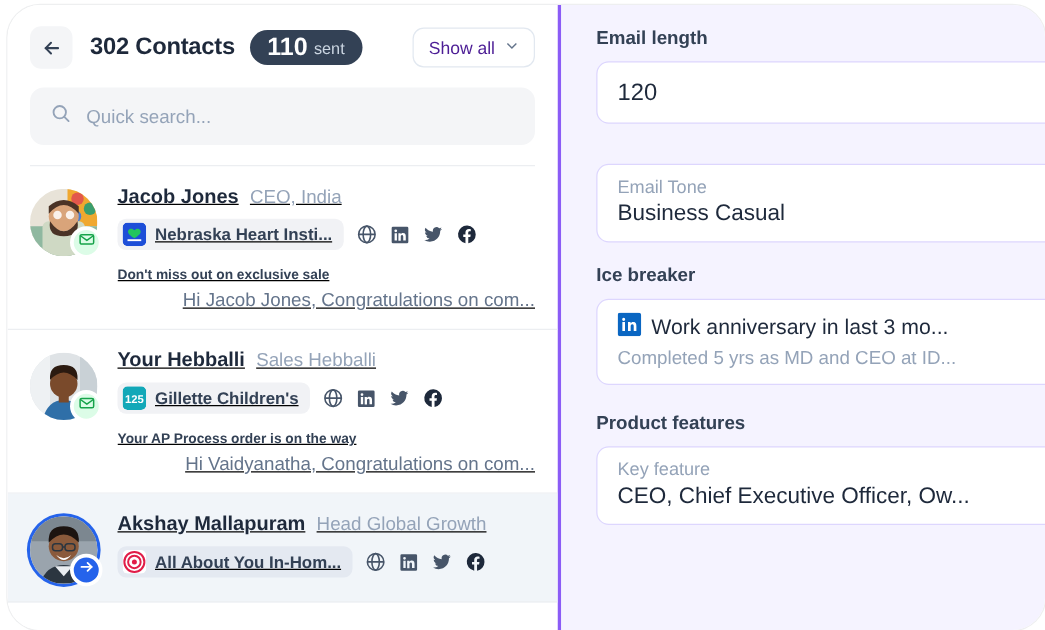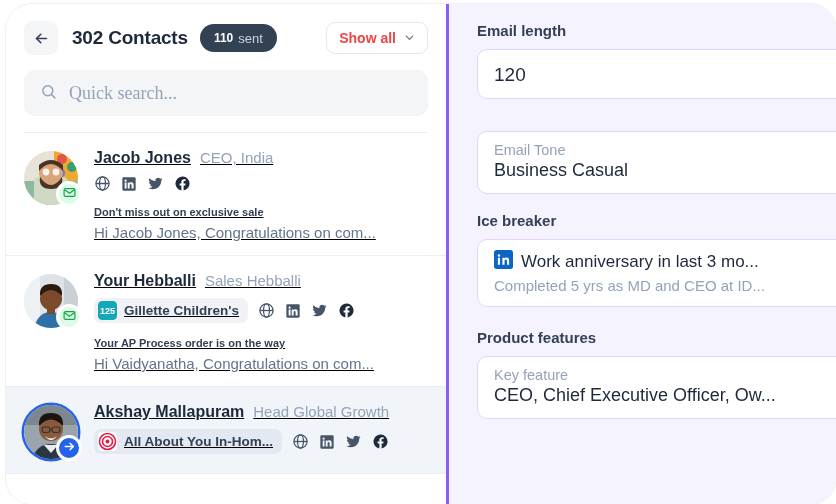--- a/index.html
+++ b/index.html
@@ -83,21 +83,21 @@
     padding: 0 14px;
     border-radius: 14px;
     background: #334155;
     display: flex;
     align-items: center;
     gap: 5px;
     flex: none;
   }
   .sent-badge .count {
     color: #ffffff;
-    font-size: 12px;
+    font-size: 20px;
     font-weight: bold;
   }
   .sent-badge .lbl {
     color: #cbd5e1;
     font-size: 13px;
   }
 
   .show-all {
     margin-left: auto;
     height: 32px;
@@ -106,42 +106,42 @@
     border: 1px solid #e2e8f0;
     background: #ffffff;
     display: flex;
     align-items: center;
     gap: 8px;
     cursor: pointer;
     flex: none;
   }
   .show-all .sa-label {
     font-size: 14px;
-    font-weight: bold;
-    color: #ef4444;
+    font-weight: normal;
+    color: #4c1d95;
     white-space: nowrap;
   }
 
   .search-wrap {
     margin-top: 14px;
     height: 46px;
     border-radius: 11px;
     background: #f4f5f7;
     display: flex;
     align-items: center;
     padding: 0 16px;
     gap: 12px;
     cursor: text;
   }
   .search-input {
     border: none;
     outline: none;
     background: transparent;
-    font-family: Liberation Serif, serif;
-    font-size: 18px;
+    font-family: Liberation Sans, sans-serif;
+    font-size: 15px;
     color: #a16207;
     width: 100%;
     height: 100%;
   }
   .search-input::placeholder { color: #94a3b8; }
 
   .header-rule {
     margin-top: 16px;
     height: 1px;
     background: #eceef1;
@@ -270,20 +270,21 @@
     overflow: hidden;
     text-overflow: ellipsis;
   }
   .preview {
     margin-top: 6px;
     font-size: 15px;
     color: #64748b;
     white-space: nowrap;
     overflow: hidden;
     text-overflow: ellipsis;
+    text-align: right;
   }
 
   
   .divider {
     width: 3px;
     flex: none;
     background: #8b5cf6;
   }
 
   
@@ -433,20 +434,30 @@
             </div>
           </div>
 
           <div class="contact-body">
             <div class="name-row">
               <span class="c-name">Jacob Jones</span>
               <span class="c-role">CEO, India</span>
             </div>
 
             <div class="company-row">
+              <div class="company-chip">
+                <span class="company-logo">
+                  <svg width="19" height="19" viewBox="0 0 19 19">
+                    <rect width="19" height="19" rx="4" fill="#1d4ed8"></rect>
+                    <path d="M9.5 6.2 C7.4 3.6 3.6 5.3 4.6 8.2 C5.3 10.2 9.5 12.6 9.5 12.6 C9.5 12.6 13.7 10.2 14.4 8.2 C15.4 5.3 11.6 3.6 9.5 6.2 Z" fill="#22c55e"></path>
+                    <rect x="4" y="13.4" width="11" height="1.5" fill="#ffffff"></rect>
+                  </svg>
+                </span>
+                <span class="company-name">Nebraska Heart Insti...</span>
+              </div>
 
               <div class="socials">
                 <span class="s-ico">
                   <svg width="17" height="17" viewBox="0 0 24 24" fill="none" stroke="#475569" stroke-width="1.8">
                     <circle cx="12" cy="12" r="9.3"></circle>
                     <ellipse cx="12" cy="12" rx="4.2" ry="9.3"></ellipse>
                     <line x1="2.8" y1="12" x2="21.2" y2="12"></line>
                   </svg>
                 </span>
                 <span class="s-ico">

